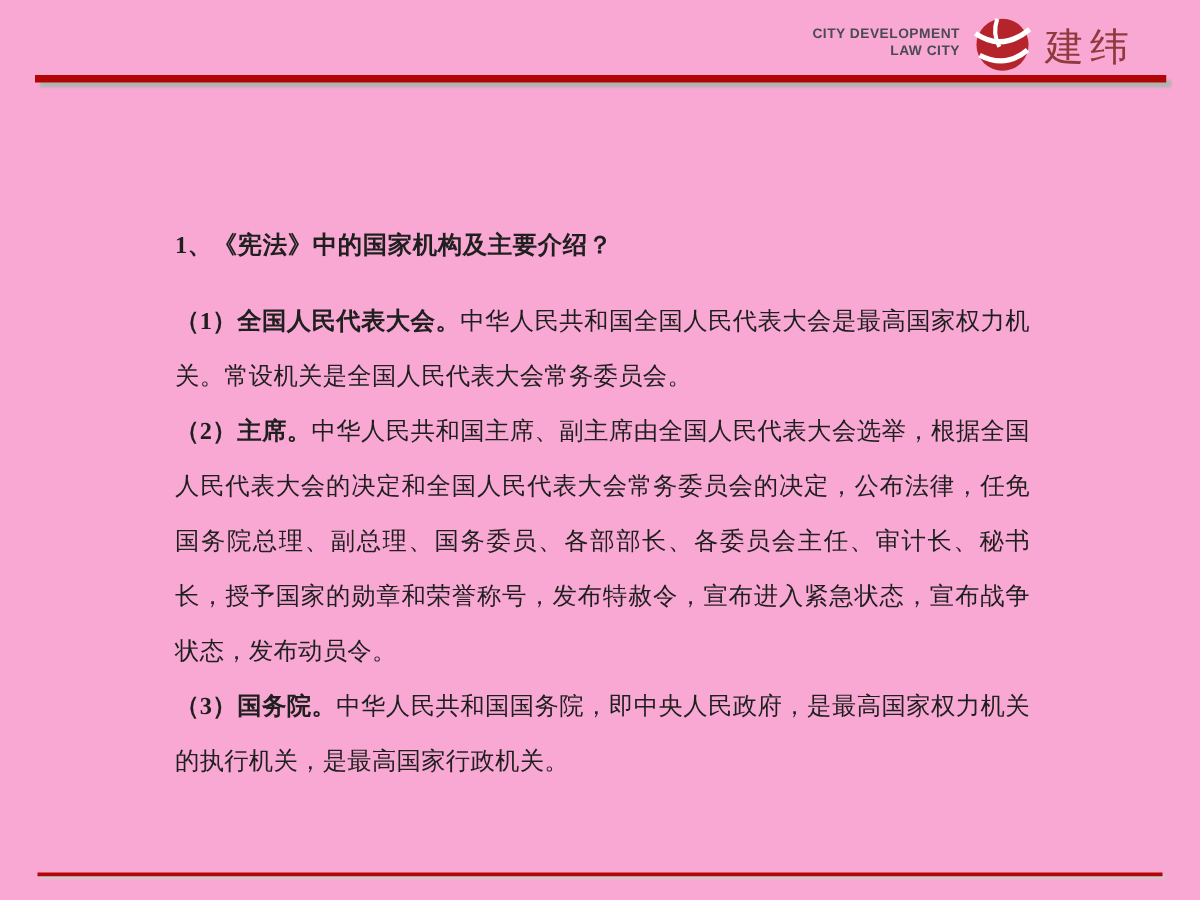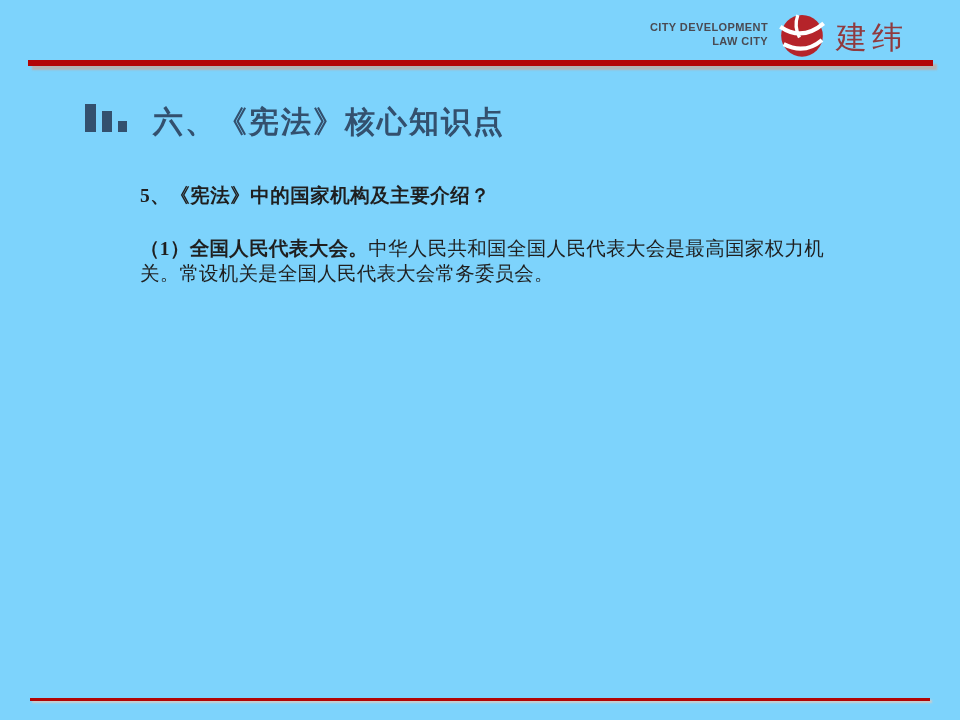--- a/index.html
+++ b/index.html
@@ -1,20 +1,20 @@
 <!DOCTYPE html>
 <html><head>
 <meta charset="utf-8">
 <style>
   html,body{margin:0;padding:0;}
   body{
     width:960px;height:720px;background:#ffffff;overflow:hidden;
     font-family:"Liberation Sans","DejaVu Sans",sans-serif;
   }
-  .slide{position:relative;width:960px;height:720px;background:#7dd3fc;}
+  .slide{position:relative;width:960px;height:720px;background:#f9a8d4;}
 
   
   .header{
     position:absolute;top:10px;right:52px;
     display:flex;align-items:center;gap:9px;
   }
   .logo-en{
     text-align:right;color:#4a4a52;font-weight:bold;
     font-size:11px;line-height:1.25;letter-spacing:.4px;
   }
@@ -53,21 +53,21 @@
   
   .content{
     position:absolute;left:140px;top:182px;width:684px;
     font-family:"Liberation Serif","DejaVu Serif",serif;
     color:#1f1f1f;
   }
   .question{
     margin:0 0 27px 0;font-size:19.5px;font-weight:bold;letter-spacing:.5px;
   }
   .item{
-    margin:0;font-size:19.5px;line-height:25px;text-align:justify;
+    margin:0;font-size:19.5px;line-height:44px;text-align:justify;
     letter-spacing:.2px;
   }
   .item b{font-weight:bold;}
 </style>
 </head>
 <body>
 
 <div class="slide">
 
   <div class="header">
@@ -79,32 +79,26 @@
       <circle cx="30" cy="31" r="25" fill="#b5242a"></circle>
       <path d="M4 20 Q30 38 56 16" stroke="#ffffff" stroke-width="5" fill="none"></path>
       <path d="M8 41 Q33 54 54 36" stroke="#ffffff" stroke-width="5" fill="none"></path>
       <path d="M25 6 Q20 20 27 33" stroke="#ffffff" stroke-width="4" fill="none"></path>
     </svg>
     <div class="logo-cn">建纬</div>
   </div>
 
   <div class="rule-top"></div>
 
-  <div class="title-row">
-    <div class="title-bars">
-      <span class="b1"></span>
-      <span class="b2"></span>
-      <span class="b3"></span>
-    </div>
-    <h1 class="slide-title">六、《宪法》核心知识点</h1>
-  </div>
 
   <div class="content">
-    <h2 class="question">5、《宪法》中的国家机构及主要介绍？</h2>
+    <h2 class="question">1、《宪法》中的国家机构及主要介绍？</h2>
 
     <p class="item"><b>（1）全国人民代表大会。</b><span>中华人民共和国全国人民代表大会是最高国家权力机关。常设机关是全国人民代表大会常务委员会。</span></p>
 
+    <p class="item"><b>（2）主席。</b><span>中华人民共和国主席、副主席由全国人民代表大会选举，根据全国人民代表大会的决定和全国人民代表大会常务委员会的决定，公布法律，任免国务院总理、副总理、国务委员、各部部长、各委员会主任、审计长、秘书长，授予国家的勋章和荣誉称号，发布特赦令，宣布进入紧急状态，宣布战争状态，发布动员令。</span></p>
 
+    <p class="item"><b>（3）国务院。</b><span>中华人民共和国国务院，即中央人民政府，是最高国家权力机关的执行机关，是最高国家行政机关。</span></p>
   </div>
 
   <div class="rule-bottom"></div>
 
 </div>
 
 </body></html>

